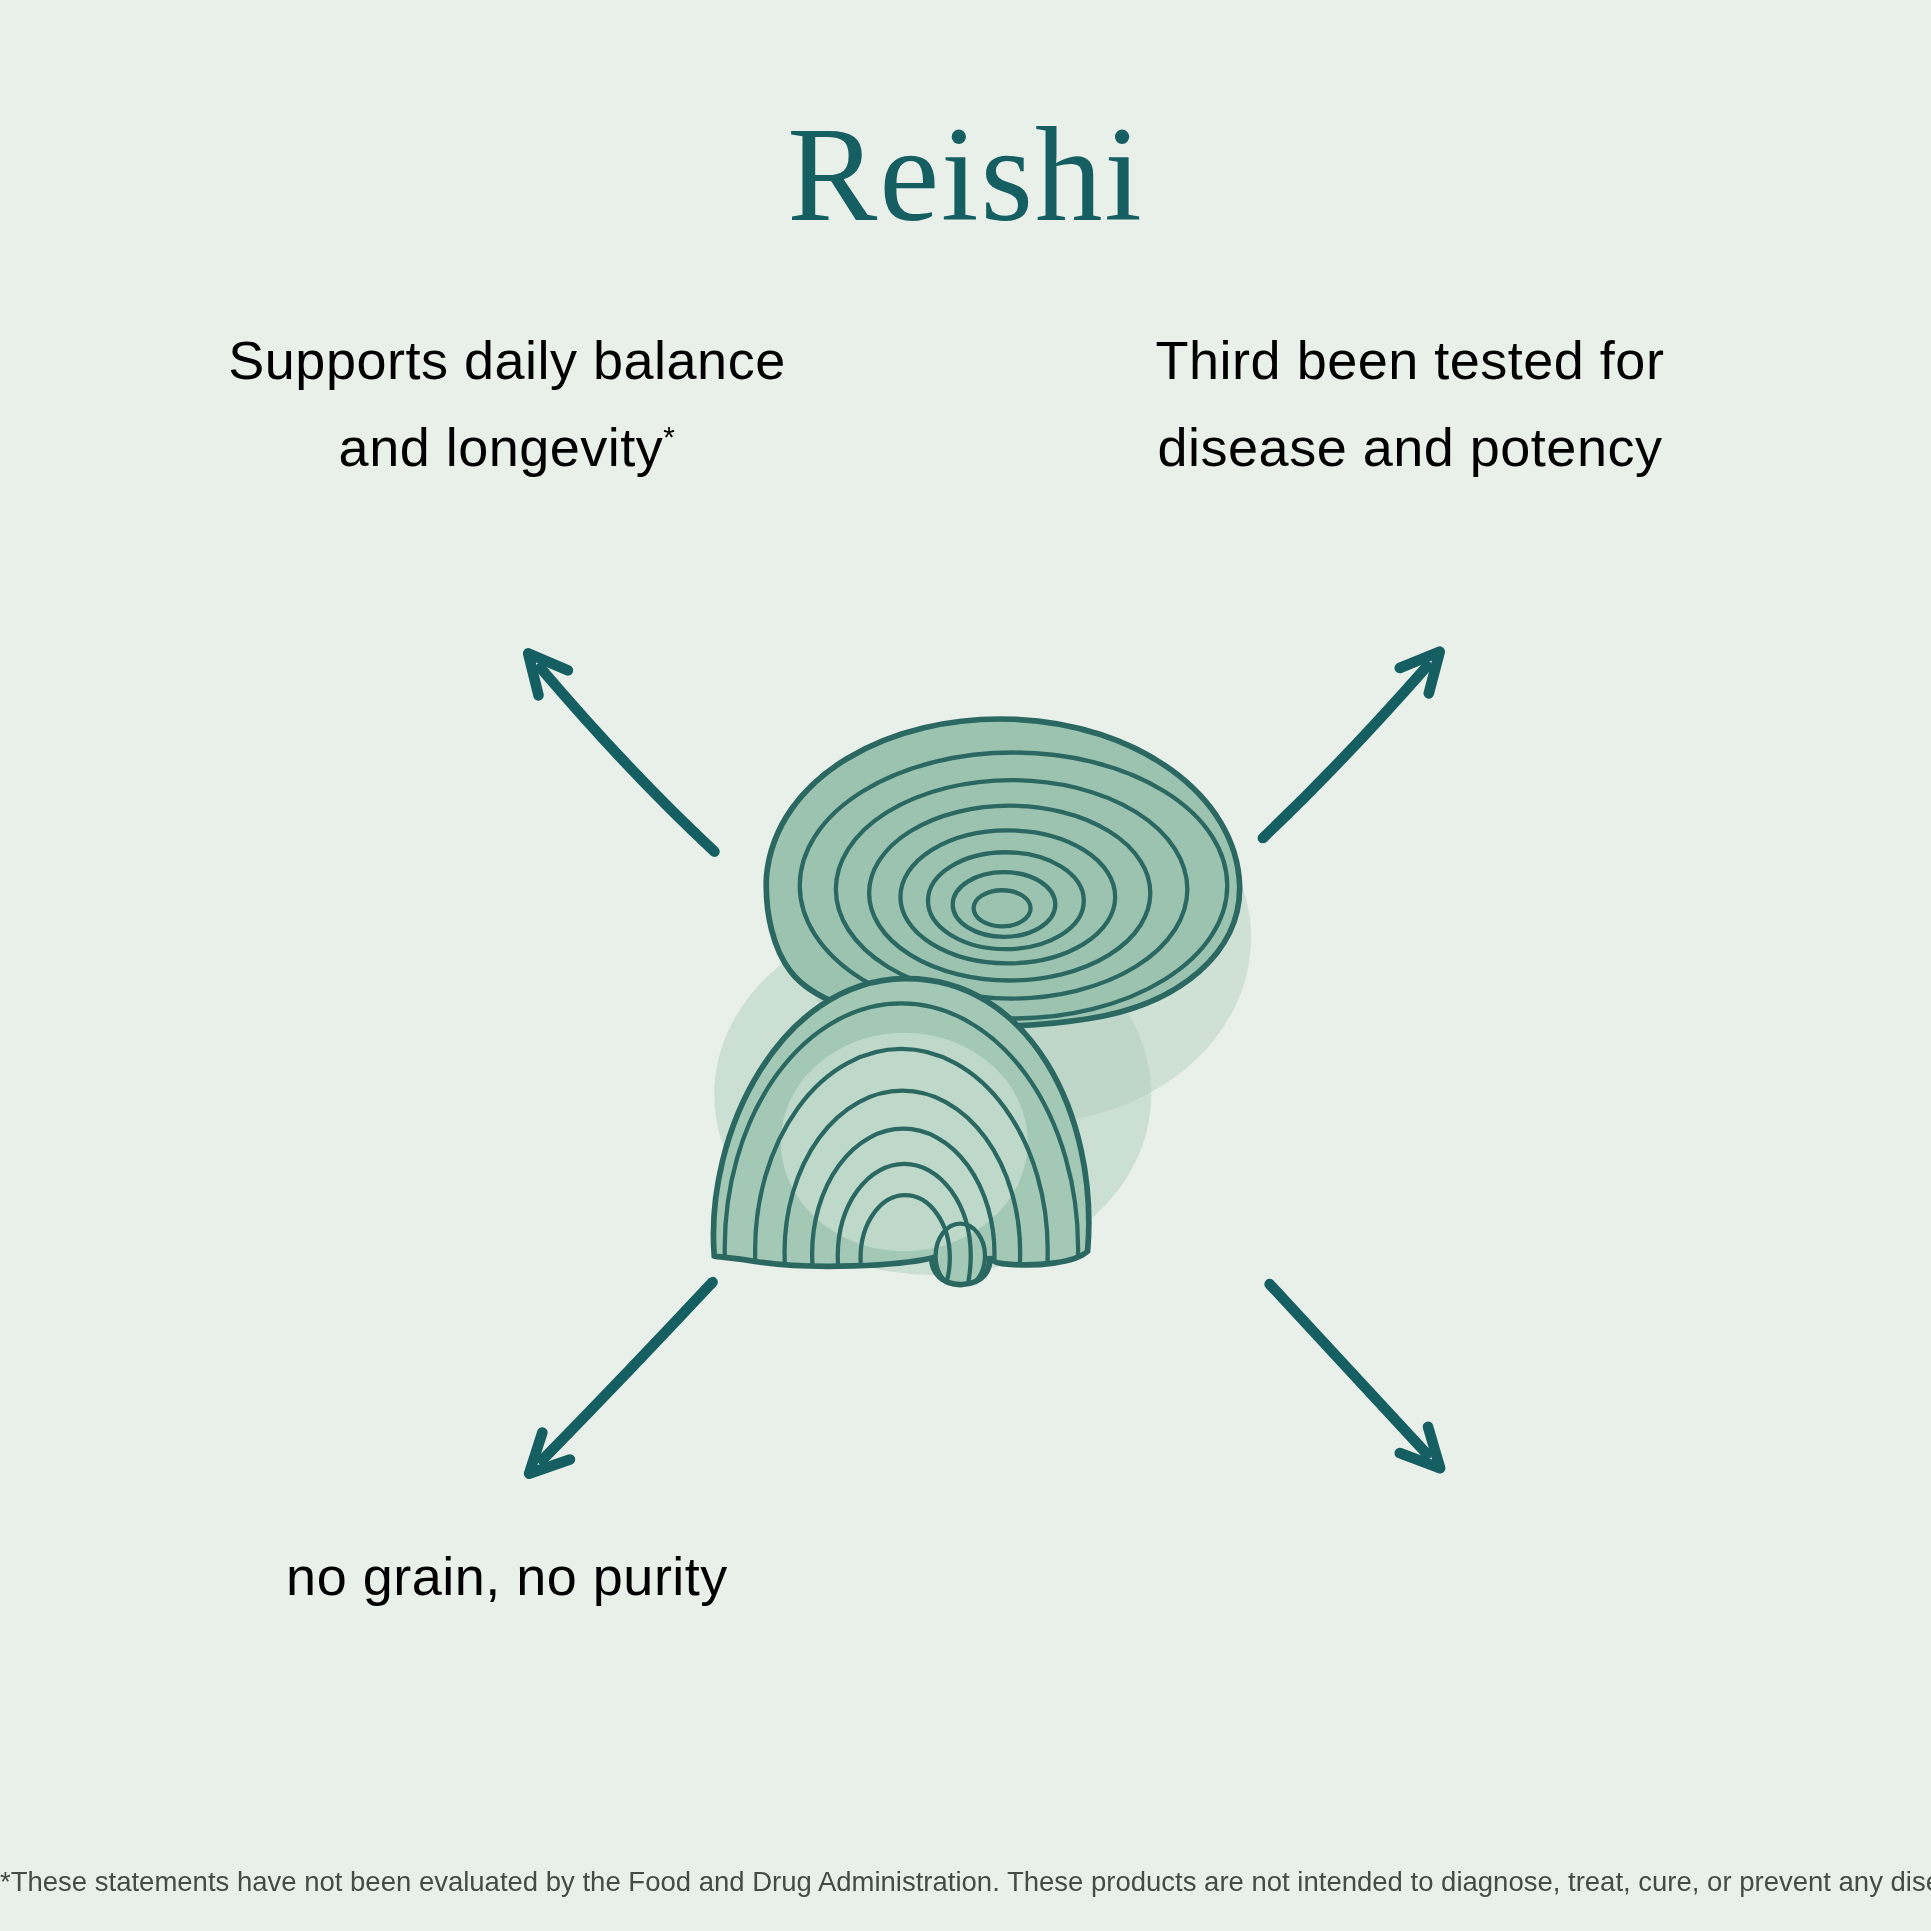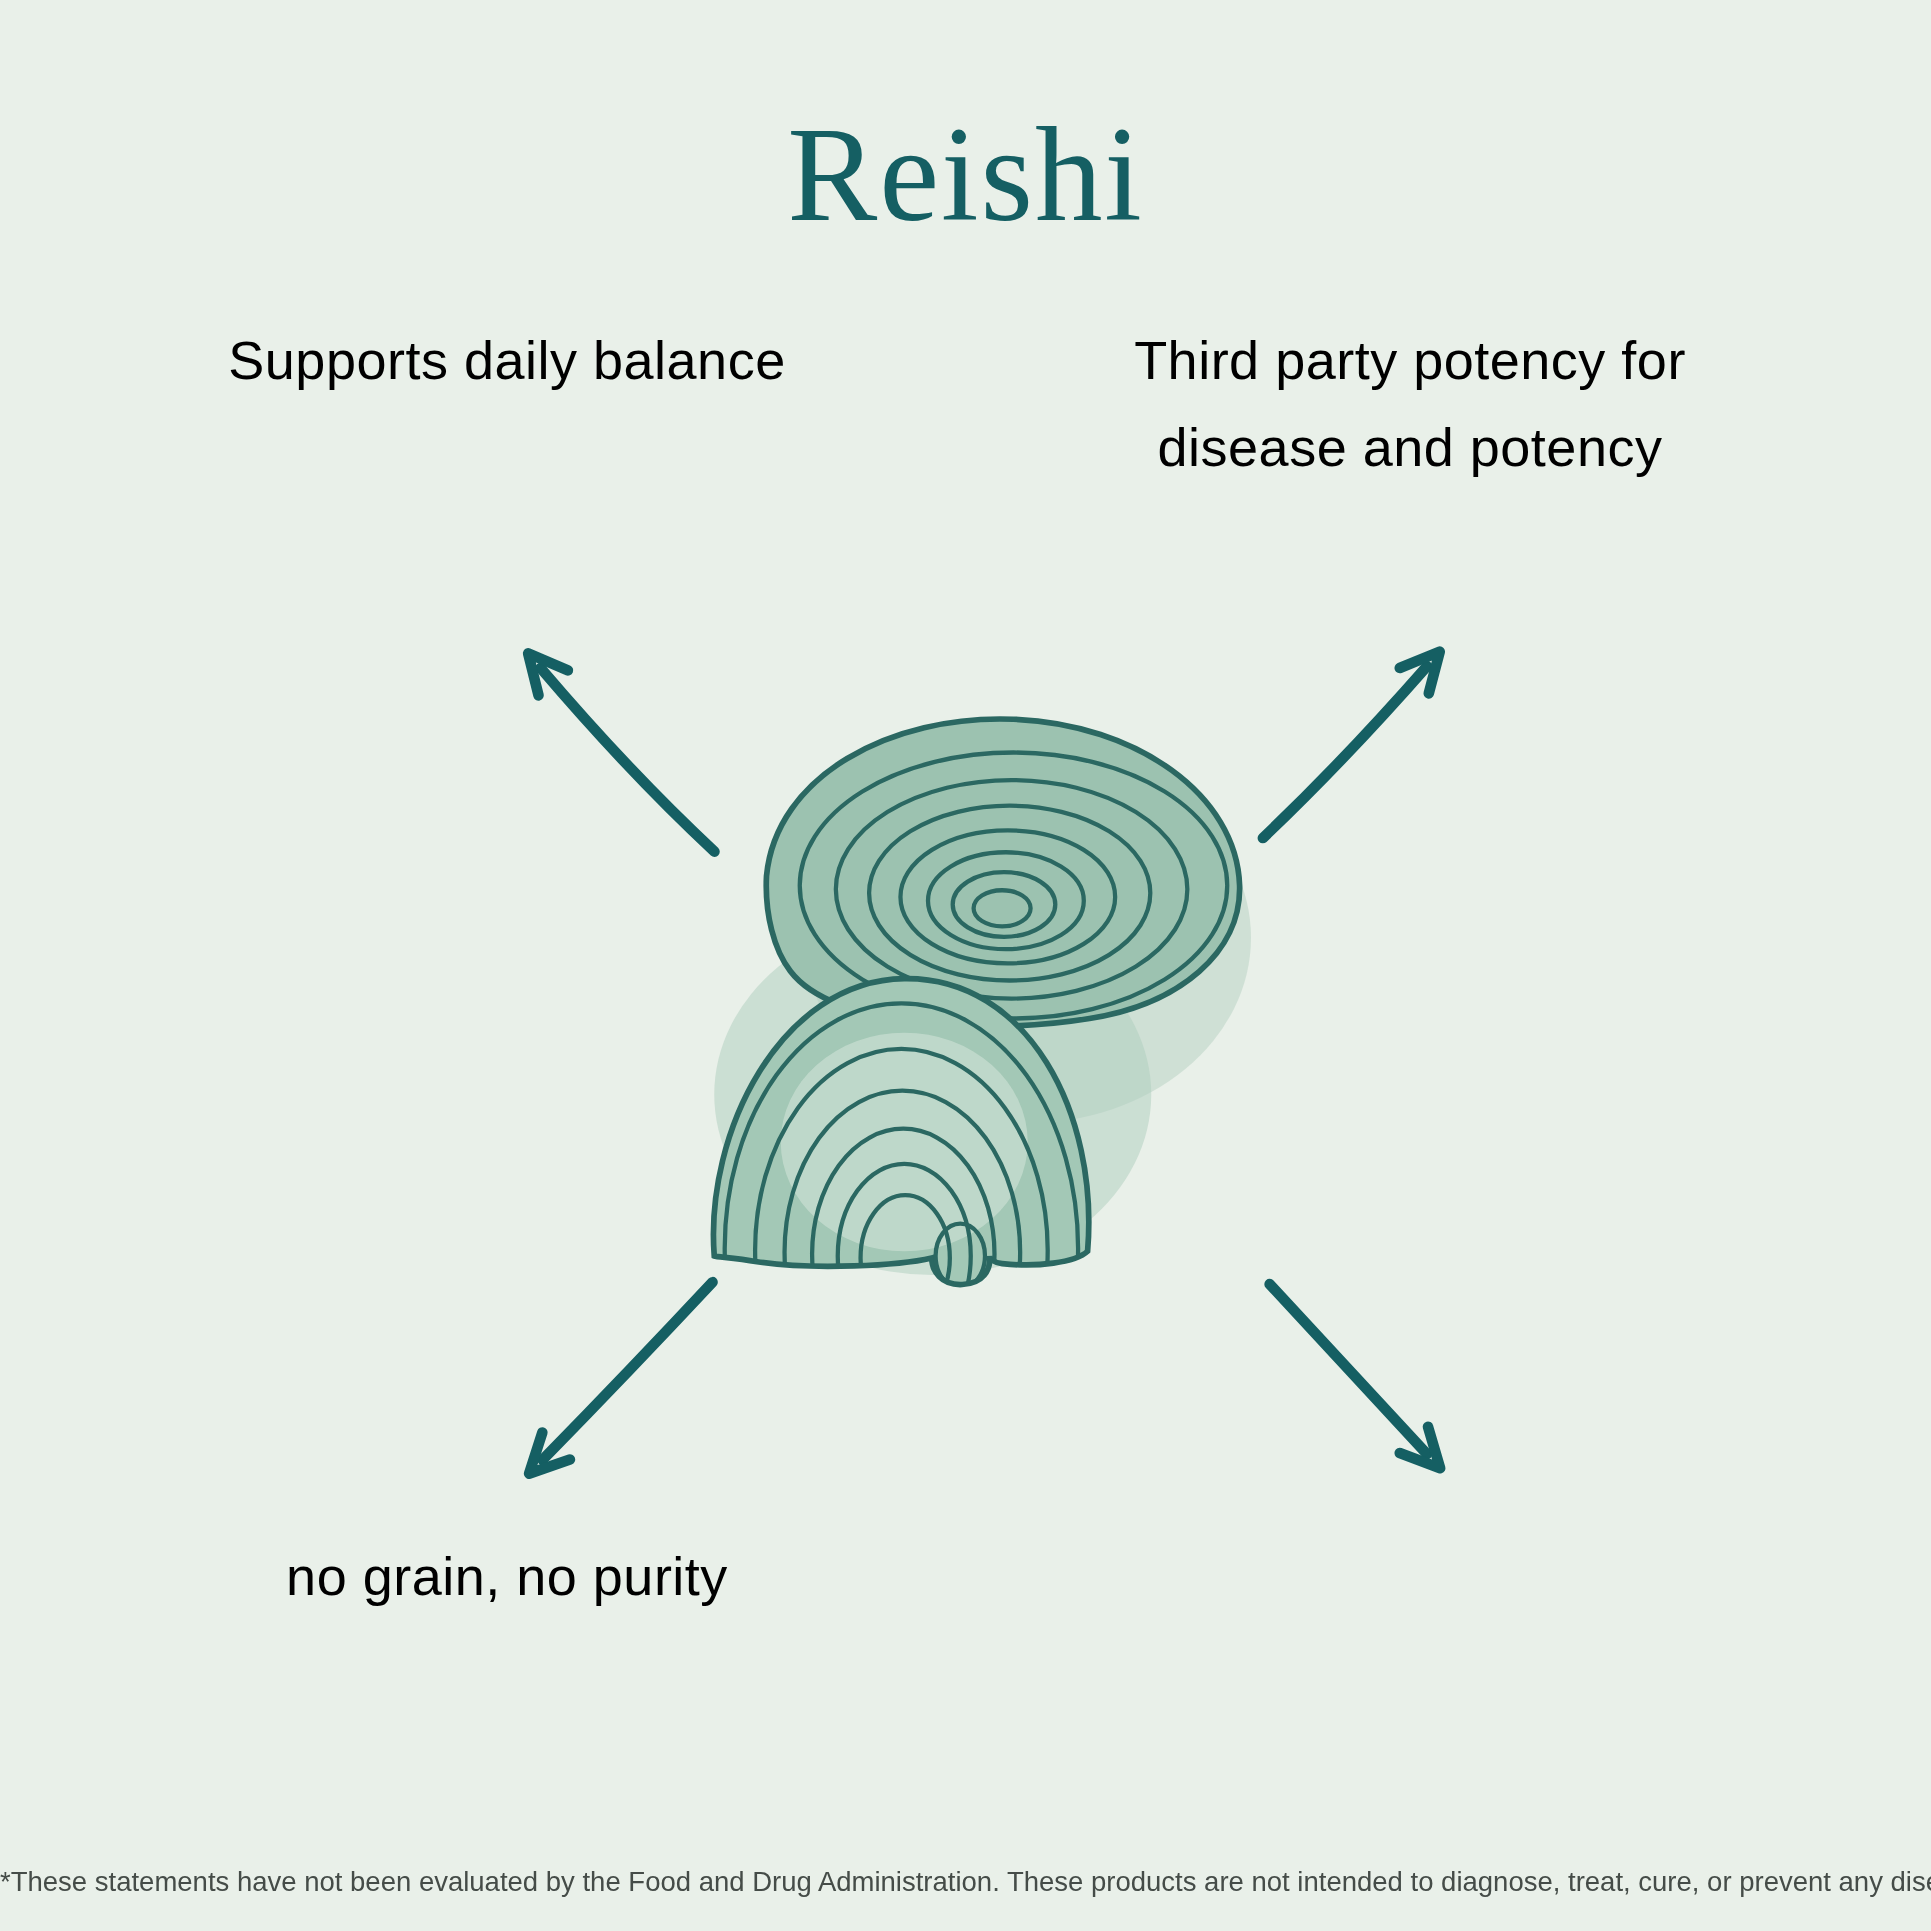--- a/index.html
+++ b/index.html
@@ -82,24 +82,25 @@
 </style>
 </head>
 <body>
 
 <div class="canvas">
 
   <h1 class="page-title">Reishi</h1>
 
   <div class="benefit top-left">
     <span class="line">Supports daily balance</span>
+    <span class="line"><span>and longevity</span><sup>*</sup></span>
   </div>
 
   <div class="benefit top-right">
-    <span class="line">Third party potency for</span>
+    <span class="line">Third been tested for</span>
     <span class="line">disease and potency</span>
   </div>
 
   <div class="benefit bottom-left">
     <span class="line">no grain, no purity</span>
   </div>
 
 
   <div class="illustration">
     <svg viewBox="0 0 600 640" width="570" height="618">

